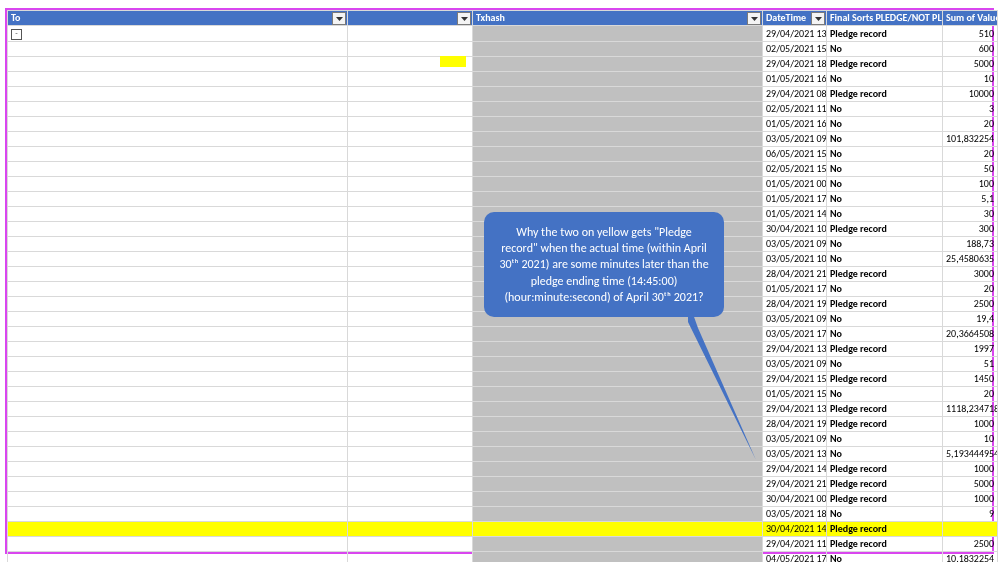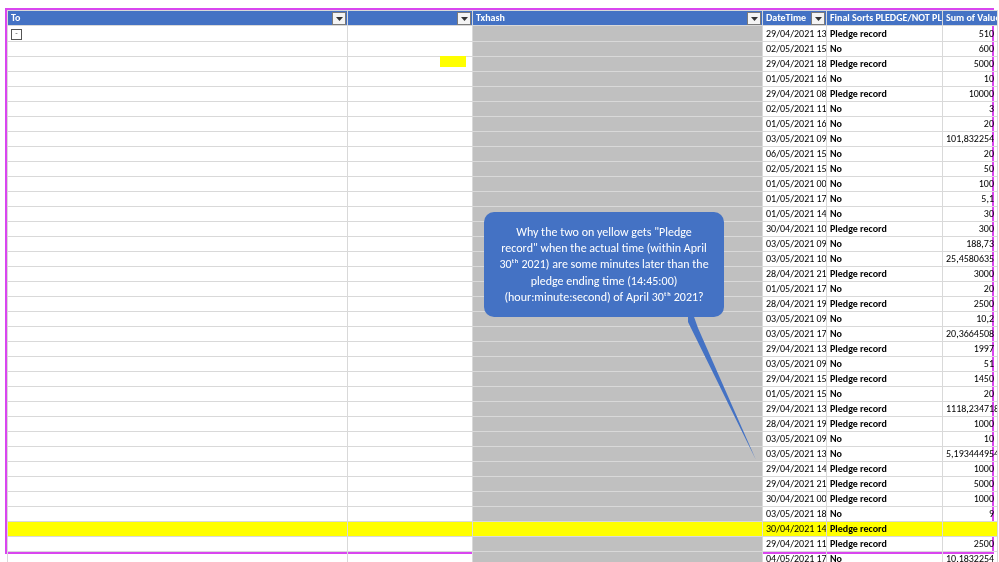--- a/index.html
+++ b/index.html
@@ -307,21 +307,21 @@
           <td class="dt">28/04/2021 19:53</td>
           <td class="sorts">Pledge record</td>
           <td class="num">2500</td>
         </tr>
         <tr>
           <td></td>
           <td></td>
           <td class="masked"></td>
           <td class="dt">03/05/2021 09:07</td>
           <td class="sorts">No</td>
-          <td class="num">10,2</td>
+          <td class="num">19,4</td>
         </tr>
         <tr>
           <td></td>
           <td></td>
           <td class="masked"></td>
           <td class="dt">03/05/2021 17:18</td>
           <td class="sorts">No</td>
           <td class="num">20,3664508</td>
         </tr>
         <tr>

